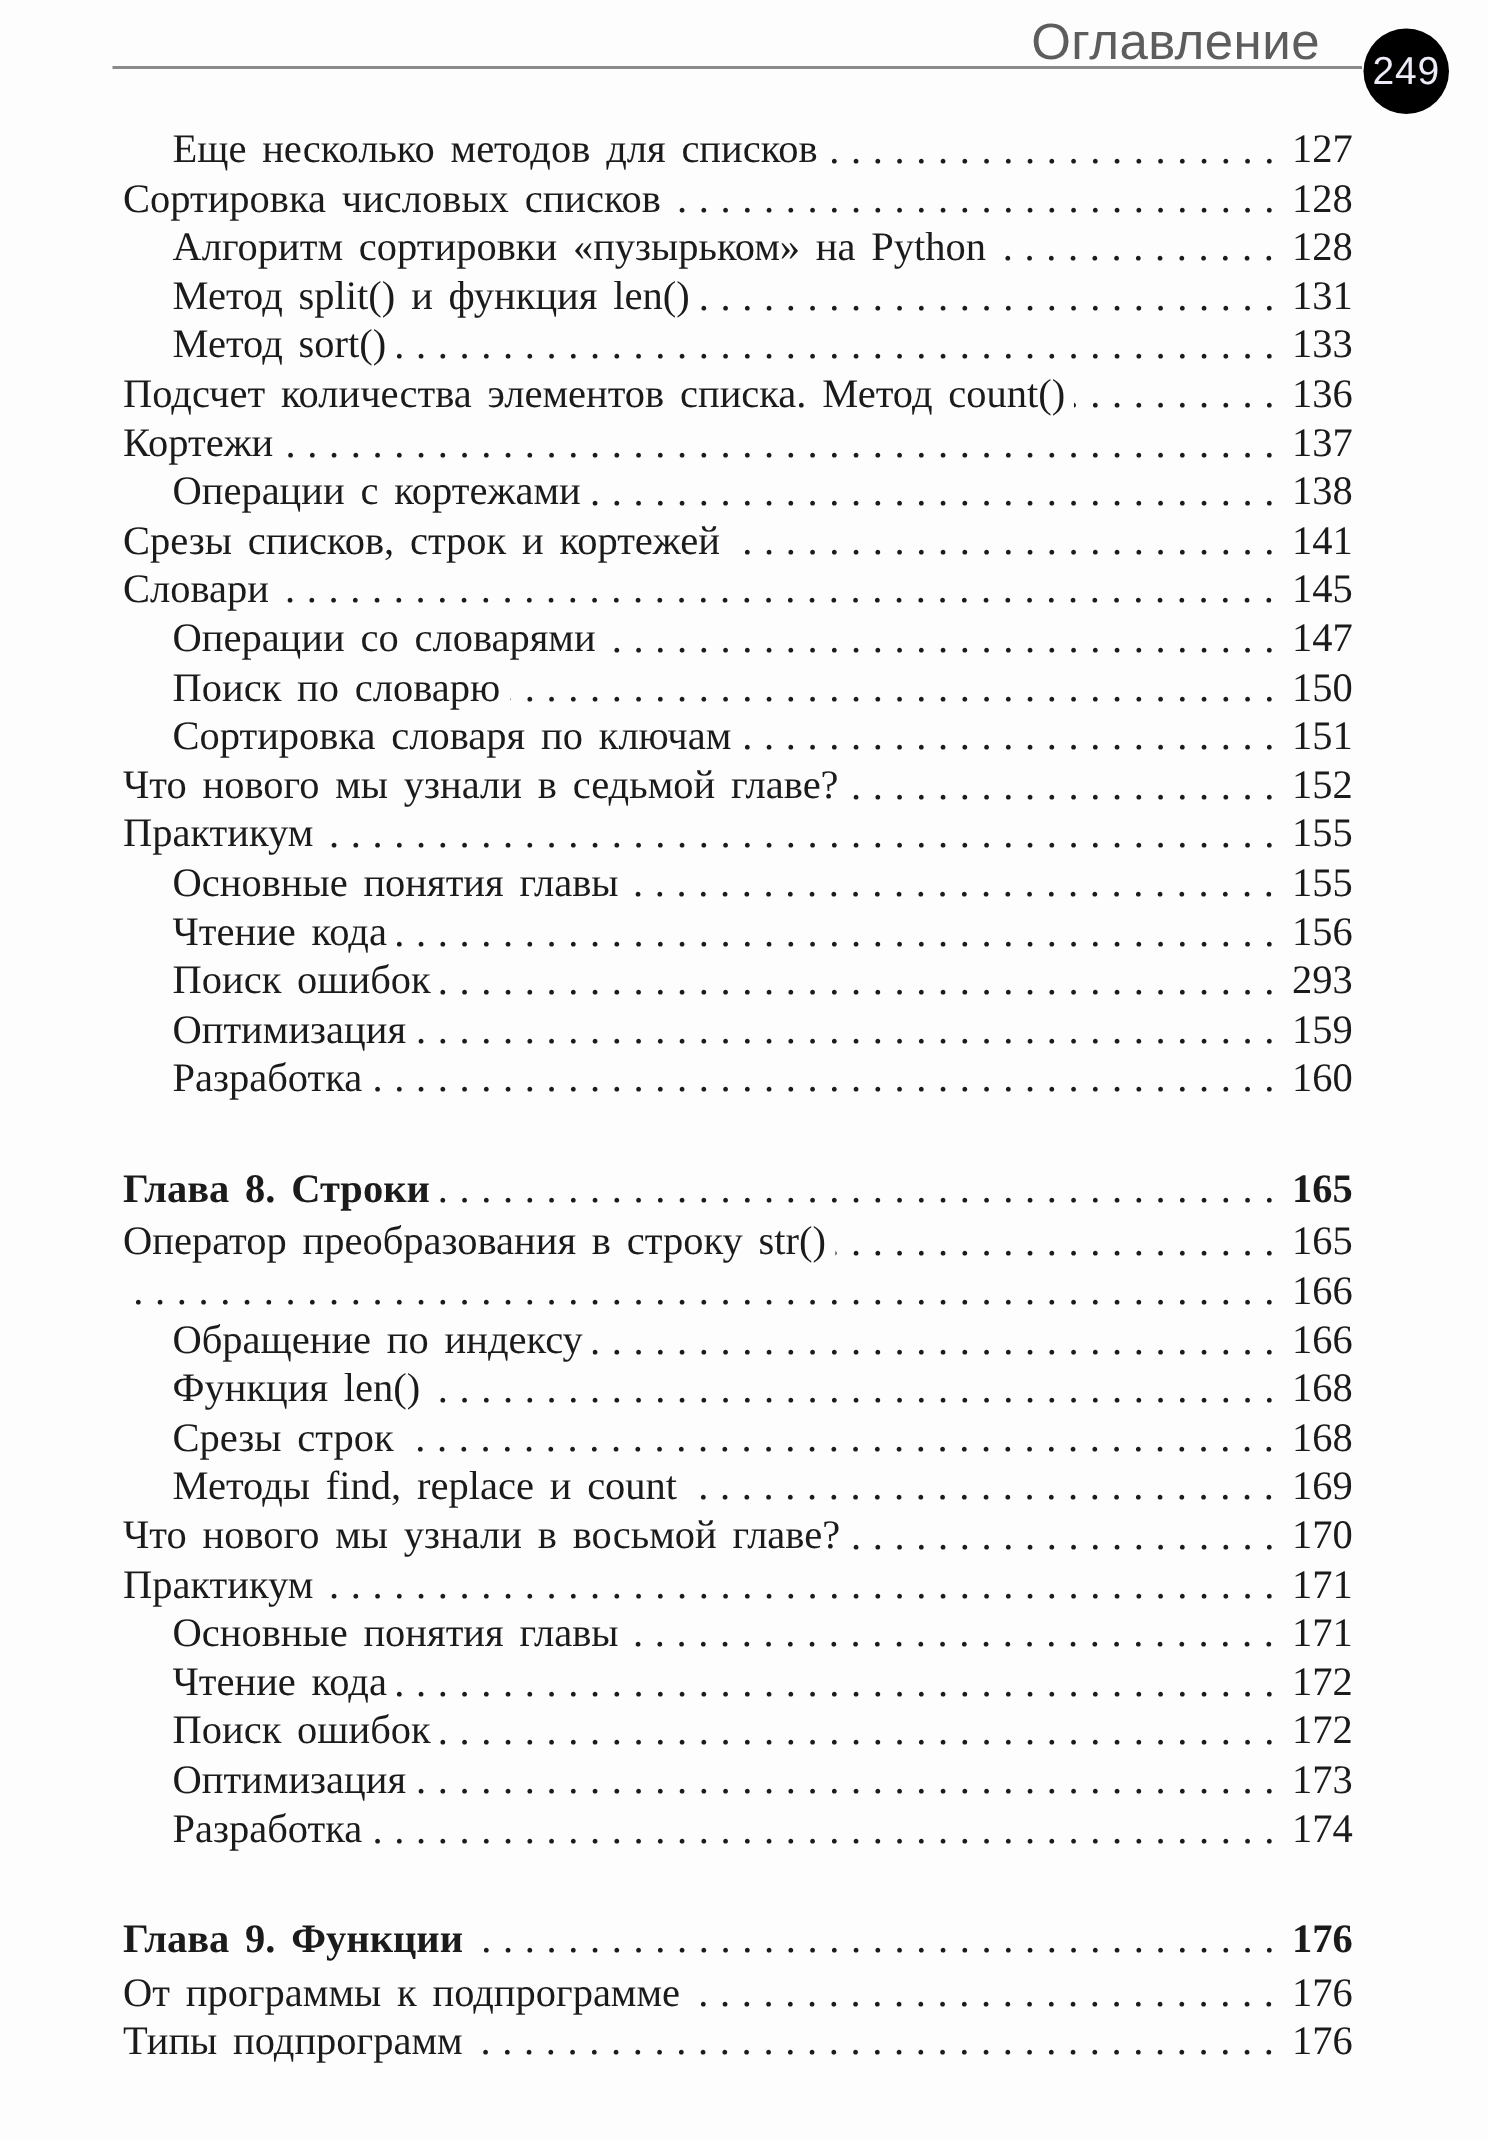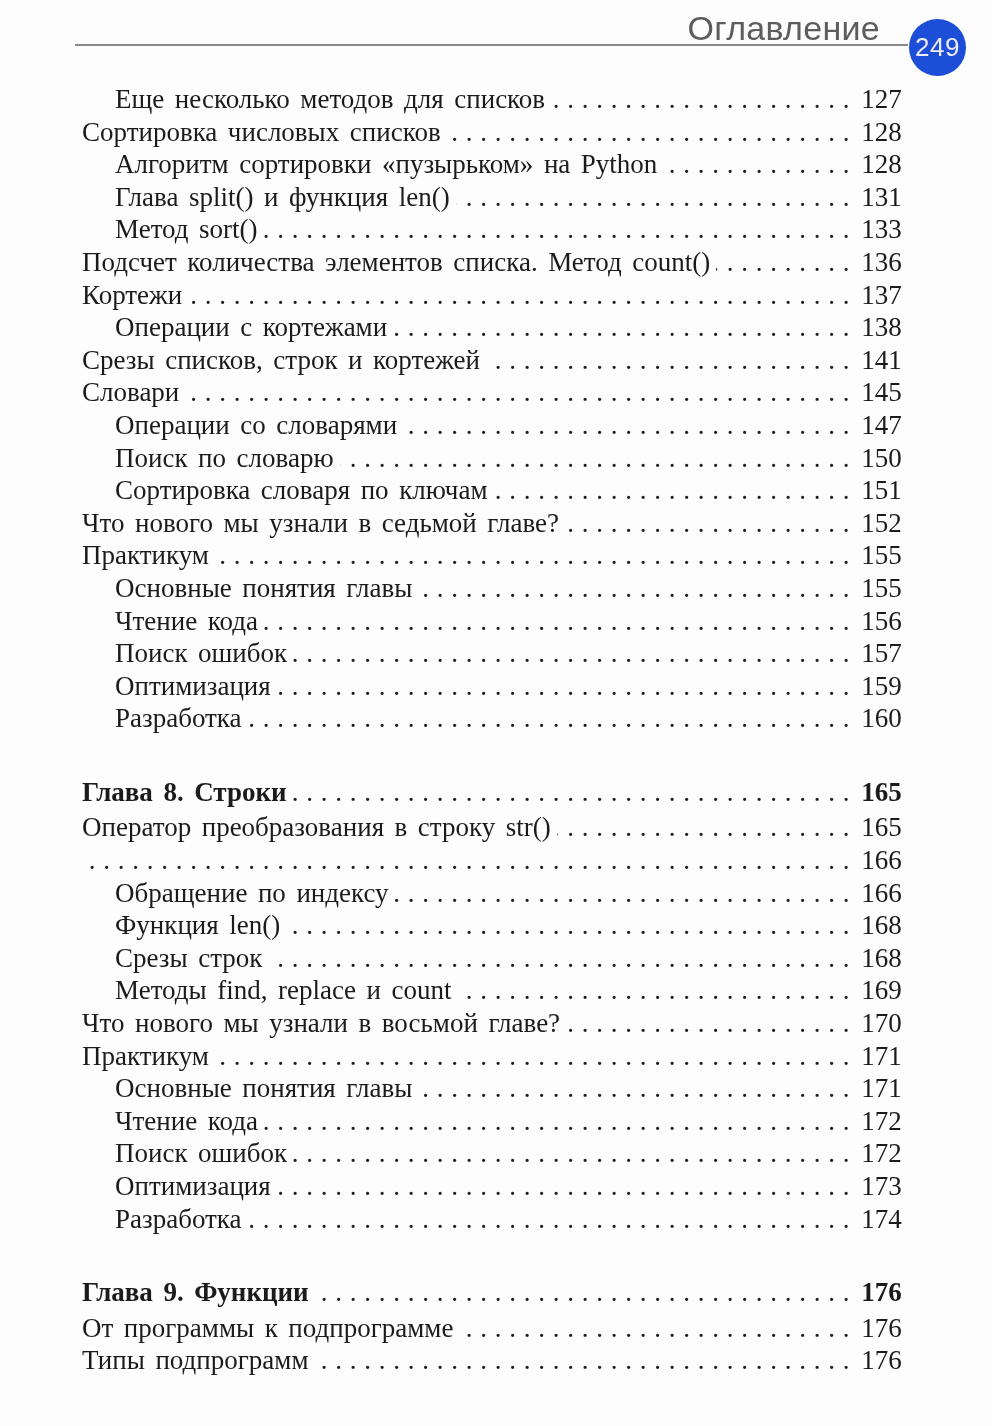--- a/index.html
+++ b/index.html
@@ -101,21 +101,21 @@
     text-align: center;
   }
 </style>
 </head>
 <body>
 
 <div class="page">
   <div class="header">
     <span class="header-title" style="color: rgb(93, 93, 93);">Оглавление</span>
     <div class="header-rule" style="background: rgb(138, 138, 138);"></div>
-    <div class="page-badge" style="background: #1d4ed8;">
+    <div class="page-badge" style="background: #000000;">
       <span style="color: rgb(239, 234, 247);">249</span>
     </div>
   </div>
 
   <div class="toc" id="toc" style="color: rgb(27, 27, 27);">
       <div class="section">
         <div class="row entry indented">
           <span class="label">Еще несколько методов для списков</span>
           <span class="dots" aria-hidden="true">. . . . . . . . . . . . . . . . . . . . . . . . . . . . . . . . . . . . . . . . . . . . . . . . . . . . . . . . . . . . . . . . . . . . . . . . . . . . . . . . </span>
           <span class="page-num">127</span>
@@ -124,21 +124,21 @@
           <span class="label">Сортировка числовых списков</span>
           <span class="dots" aria-hidden="true">. . . . . . . . . . . . . . . . . . . . . . . . . . . . . . . . . . . . . . . . . . . . . . . . . . . . . . . . . . . . . . . . . . . . . . . . . . . . . . . . </span>
           <span class="page-num">128</span>
         </div>
         <div class="row entry indented">
           <span class="label">Алгоритм сортировки «пузырьком» на Python</span>
           <span class="dots" aria-hidden="true">. . . . . . . . . . . . . . . . . . . . . . . . . . . . . . . . . . . . . . . . . . . . . . . . . . . . . . . . . . . . . . . . . . . . . . . . . . . . . . . . </span>
           <span class="page-num">128</span>
         </div>
         <div class="row entry indented">
-          <span class="label">Глава split() и функция len()</span>
+          <span class="label">Метод split() и функция len()</span>
           <span class="dots" aria-hidden="true">. . . . . . . . . . . . . . . . . . . . . . . . . . . . . . . . . . . . . . . . . . . . . . . . . . . . . . . . . . . . . . . . . . . . . . . . . . . . . . . . </span>
           <span class="page-num">131</span>
         </div>
         <div class="row entry indented">
           <span class="label">Метод sort()</span>
           <span class="dots" aria-hidden="true">. . . . . . . . . . . . . . . . . . . . . . . . . . . . . . . . . . . . . . . . . . . . . . . . . . . . . . . . . . . . . . . . . . . . . . . . . . . . . . . . </span>
           <span class="page-num">133</span>
         </div>
         <div class="row entry">
           <span class="label">Подсчет количества элементов списка. Метод count()</span>
@@ -196,21 +196,21 @@
           <span class="page-num">155</span>
         </div>
         <div class="row entry indented">
           <span class="label">Чтение кода</span>
           <span class="dots" aria-hidden="true">. . . . . . . . . . . . . . . . . . . . . . . . . . . . . . . . . . . . . . . . . . . . . . . . . . . . . . . . . . . . . . . . . . . . . . . . . . . . . . . . </span>
           <span class="page-num">156</span>
         </div>
         <div class="row entry indented">
           <span class="label">Поиск ошибок</span>
           <span class="dots" aria-hidden="true">. . . . . . . . . . . . . . . . . . . . . . . . . . . . . . . . . . . . . . . . . . . . . . . . . . . . . . . . . . . . . . . . . . . . . . . . . . . . . . . . </span>
-          <span class="page-num">157</span>
+          <span class="page-num">293</span>
         </div>
         <div class="row entry indented">
           <span class="label">Оптимизация</span>
           <span class="dots" aria-hidden="true">. . . . . . . . . . . . . . . . . . . . . . . . . . . . . . . . . . . . . . . . . . . . . . . . . . . . . . . . . . . . . . . . . . . . . . . . . . . . . . . . </span>
           <span class="page-num">159</span>
         </div>
         <div class="row entry indented">
           <span class="label">Разработка</span>
           <span class="dots" aria-hidden="true">. . . . . . . . . . . . . . . . . . . . . . . . . . . . . . . . . . . . . . . . . . . . . . . . . . . . . . . . . . . . . . . . . . . . . . . . . . . . . . . . </span>
           <span class="page-num">160</span>

